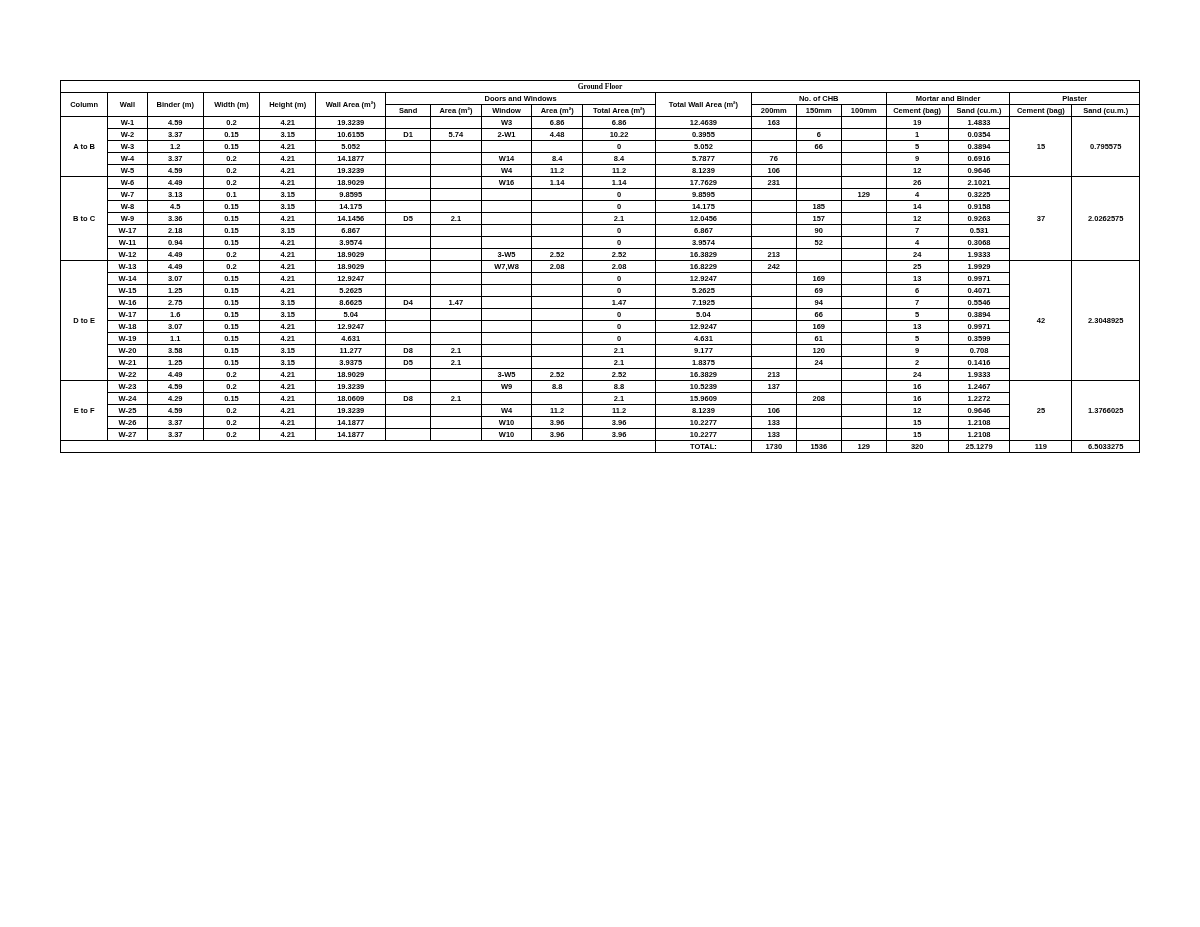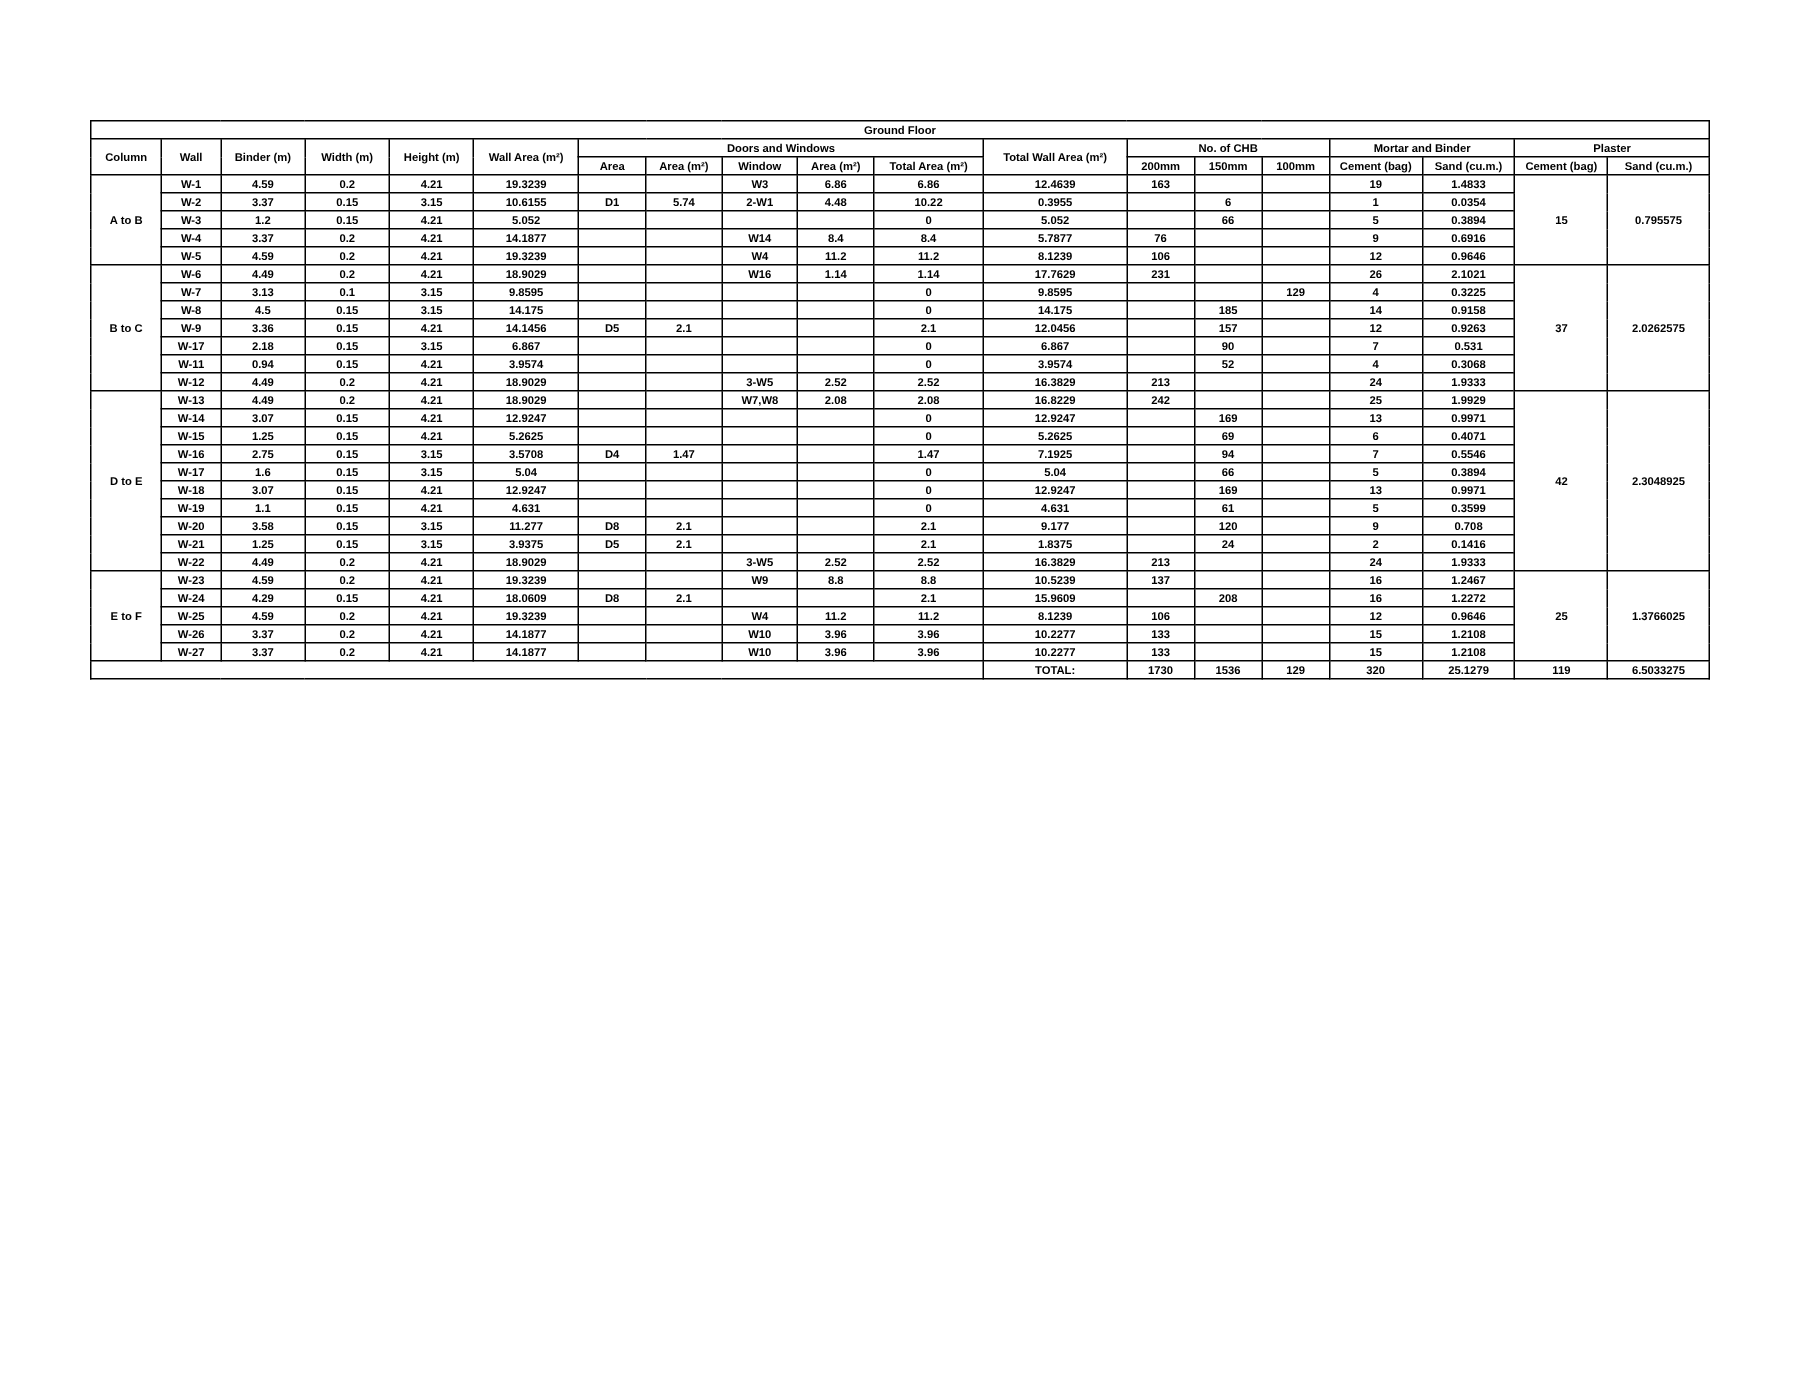--- a/index.html
+++ b/index.html
@@ -18,20 +18,21 @@
     border: 1px solid #000;
     padding: 1px 2px;
     text-align: center;
     font-weight: bold;
     overflow: hidden;
     white-space: nowrap;
     font-size: 7.5px;
   }
   .title-row td {
     font-weight: bold;
+    font-family: Liberation Serif, serif;
   }
 </style>
 </head>
 <body>
 
 <table>
   <colgroup>
     <col style="width:4.2%">
       <col style="width:3.5%">
       <col style="width:5%">
@@ -63,21 +64,21 @@
       <td rowspan="2">Width (m)</td>
       <td rowspan="2">Height (m)</td>
       <td rowspan="2">Wall Area (m²)</td>
       <td colspan="5">Doors and Windows</td>
       <td rowspan="2">Total Wall Area (m²)</td>
       <td colspan="3">No. of CHB</td>
       <td colspan="2">Mortar and Binder</td>
       <td colspan="2">Plaster</td>
     </tr>
     <tr>
-      <td>Area</td>
+      <td>Sand</td>
       <td>Area (m²)</td>
       <td>Window</td>
       <td>Area (m²)</td>
       <td>Total Area (m²)</td>
       <td>200mm</td>
       <td>150mm</td>
       <td>100mm</td>
       <td>Cement (bag)</td>
       <td>Sand (cu.m.)</td>
       <td>Cement (bag)</td>
@@ -362,21 +363,21 @@
         <td>69</td>
         <td></td>
         <td>6</td>
         <td>0.4071</td>
       </tr>
       <tr>
         <td>W-16</td>
         <td>2.75</td>
         <td>0.15</td>
         <td>3.15</td>
-        <td>3.5708</td>
+        <td>8.6625</td>
         <td>D4</td>
         <td>1.47</td>
         <td></td>
         <td></td>
         <td>1.47</td>
         <td>7.1925</td>
         <td></td>
         <td>94</td>
         <td></td>
         <td>7</td>

